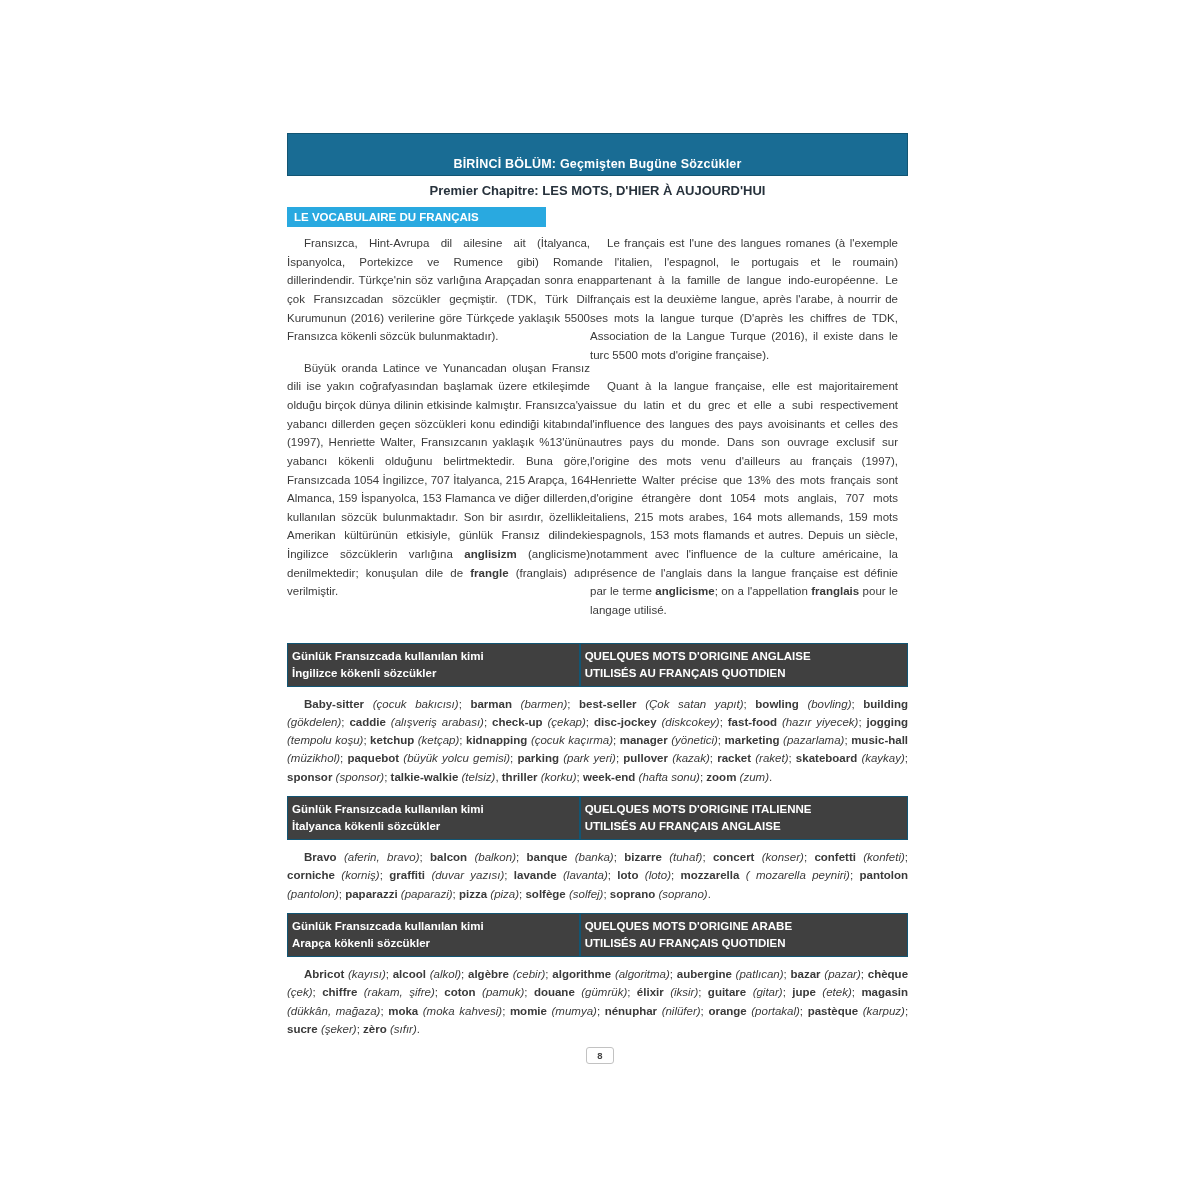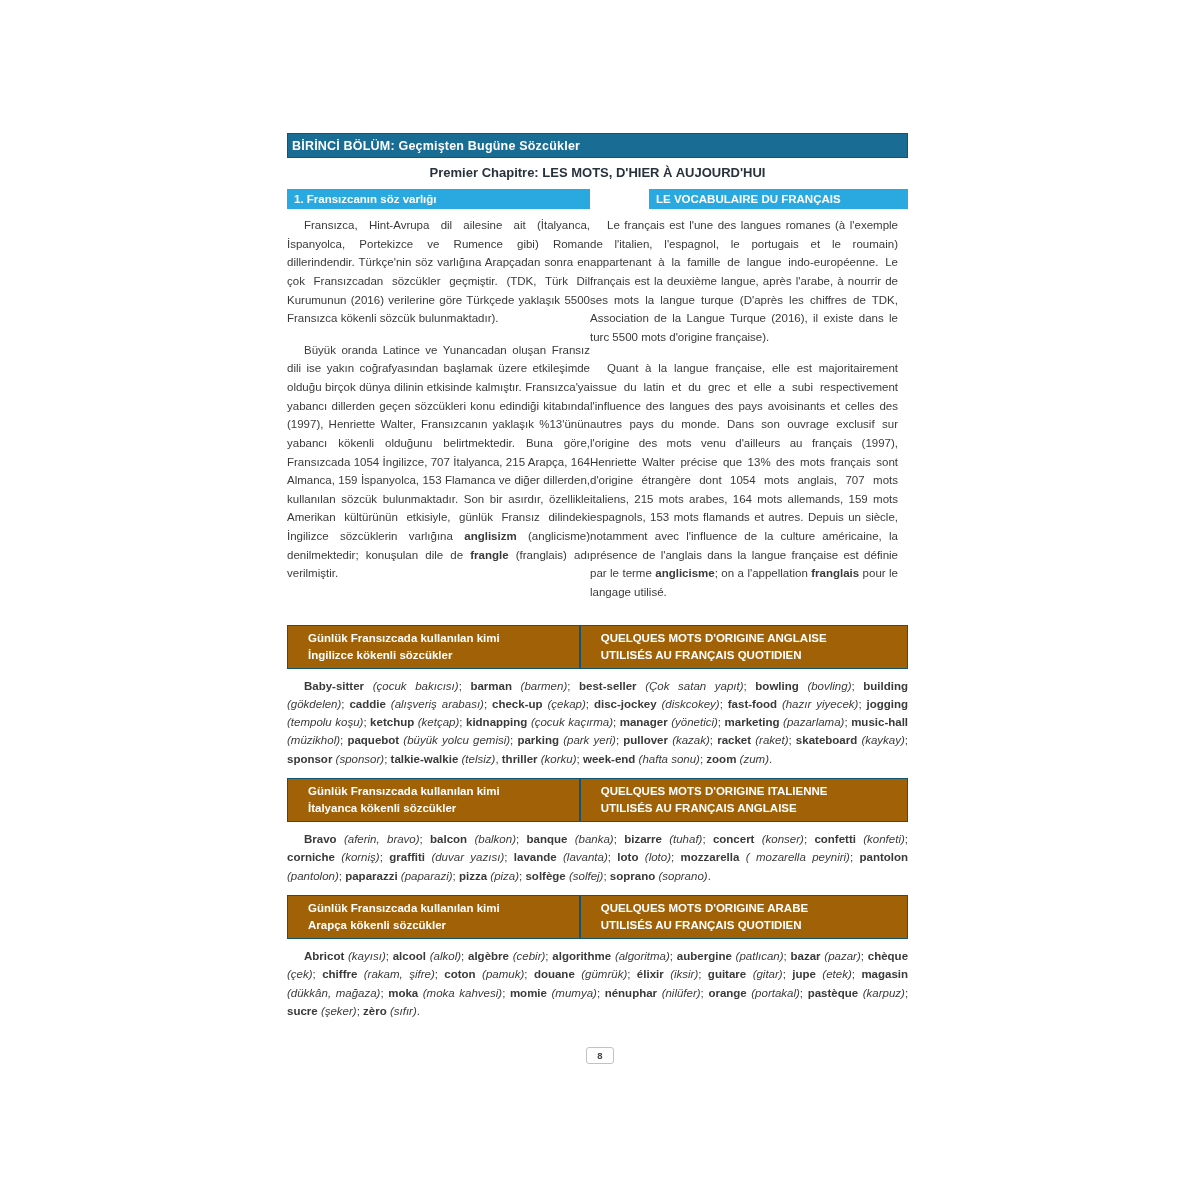--- a/index.html
+++ b/index.html
@@ -6,21 +6,21 @@
   body{
     width:1200px;height:1200px;background:#ffffff;
     font-family:"Liberation Sans", sans-serif;
     color:#3a3a3a;position:relative;
   }
   .page{
     position:absolute;left:287px;top:133px;width:621px;
   }
   .topbar{
     background:#196c94;color:#ffffff;font-weight:bold;
-    font-size:12.5px;padding:5px 4px 4px 4px;
+    font-size:12.5px;text-align:center;padding:23px 4px 4px 4px;
     letter-spacing:.2px;border:1px solid #125573;
   }
   .subtitle{
     color:#27323c;font-weight:bold;font-size:13px;text-align:center;
     padding:7px 0 9px 0;
   }
   .colheads{display:flex;justify-content:space-between;margin-bottom:7px;}
   .lighthead{
     background:#29a9e0;color:#ffffff;font-weight:bold;font-size:11.5px;
     padding:4px 7px;box-sizing:border-box;
@@ -31,22 +31,22 @@
   .col{width:303px;}
   .col.right{width:308px;}
   .para{
     font-size:11.5px;line-height:1.62;text-align:justify;
     text-indent:17px;margin:0 0 13px 0;
   }
   .b{font-weight:bold;}
   .section{margin-top:6px;}
   .sectheads{display:flex;justify-content:space-between;margin:10px 0 8px 0;}
   .darkhead{
-    background:#a16207;color:#ffffff;font-weight:bold;font-size:11.5px;
-    line-height:1.5;padding:4px 20px;box-sizing:border-box;
+    background:#404040;color:#ffffff;font-weight:bold;font-size:11.5px;
+    line-height:1.5;padding:4px 4px;box-sizing:border-box;
     white-space:pre-line;border:1px solid #125573;
   }
   .darkhead.left{width:303px;}
   .darkhead.right{width:340px;}
   .wordlist{
     font-size:11.5px;line-height:1.58;text-align:justify;
     text-indent:17px;margin:0 0 4px 0;
   }
   .wb{font-weight:bold;}
   .wi{font-style:italic;}
@@ -61,21 +61,20 @@
 </head>
 <body>
 
 <div class="page">
 
   <div class="topbar">BİRİNCİ BÖLÜM: Geçmişten Bugüne Sözcükler</div>
 
   <div class="subtitle">Premier Chapitre: LES MOTS, D'HIER À AUJOURD'HUI</div>
 
   <div class="colheads">
-    <div class="lighthead left">1. Fransızcanın söz varlığı</div>
     <div class="lighthead right">LE VOCABULAIRE DU FRANÇAIS</div>
   </div>
 
   <div class="cols">
     <div class="col">
       <p class="para"><span>Fransızca, Hint-Avrupa dil ailesine ait (İtalyanca, İspanyolca, Portekizce ve Rumence gibi) Roman dillerindendir. Türkçe'nin söz varlığına Arapçadan sonra en çok Fransızcadan sözcükler geçmiştir. (TDK, Türk Dil Kurumunun (2016) verilerine göre Türkçede yaklaşık 5500 Fransızca kökenli sözcük bulunmaktadır).</span></p>
       <p class="para"><span>Büyük oranda Latince ve Yunancadan oluşan Fransız dili ise yakın coğrafyasından başlamak üzere etkileşimde olduğu birçok dünya dilinin etkisinde kalmıştır. Fransızca'ya yabancı dillerden geçen sözcükleri konu edindiği kitabında (1997), Henriette Walter, Fransızcanın yaklaşık %13'ünün yabancı kökenli olduğunu belirtmektedir. Buna göre, Fransızcada 1054 İngilizce, 707 İtalyanca, 215 Arapça, 164 Almanca, 159 İspanyolca, 153 Flamanca ve diğer dillerden, kullanılan sözcük bulunmaktadır. Son bir asırdır, özellikle Amerikan kültürünün etkisiyle, günlük Fransız dilindeki İngilizce sözcüklerin varlığına </span><span class="b">anglisizm</span><span> (anglicisme) denilmektedir; konuşulan dile de </span><span class="b">frangle</span><span> (franglais) adı verilmiştir.</span></p>
     </div>
     <div class="col right">
       <p class="para"><span>Le français est l'une des langues romanes (à l'exemple de l'italien, l'espagnol, le portugais et le roumain) appartenant à la famille de langue indo-européenne. Le français est la deuxième langue, après l'arabe, à nourrir de ses mots la langue turque (D'après les chiffres de TDK, Association de la Langue Turque (2016), il existe dans le turc 5500 mots d'origine française).</span></p>

